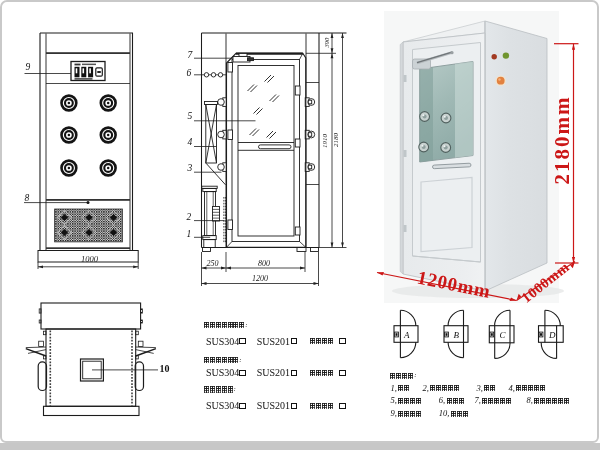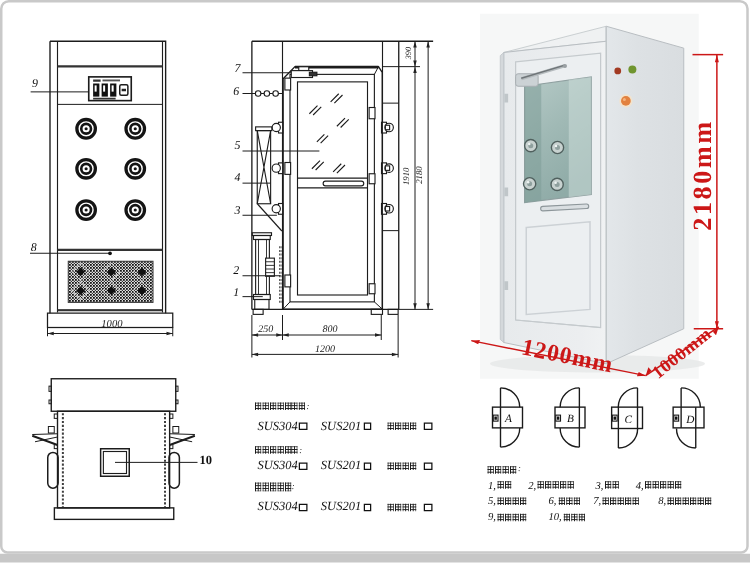--- a/index.html
+++ b/index.html
@@ -13,21 +13,21 @@
   .cn{display:inline-block;vertical-align:top;
     background-image:linear-gradient(to right,#161616 1px,transparent 1px),
                      linear-gradient(to bottom,#161616 1px,transparent 1px);
     background-size:2.2px 2.2px;}
   .t{position:absolute;white-space:nowrap;}
   .box{display:block;width:4.4px;height:4.4px;border:1.1px solid #111;background:#fff;}
   .row{position:absolute;display:flex;align-items:center;}
   .c{width:4.9px;height:6px;margin-right:1.1px;flex:none;}
   .ch{width:5px;height:6.4px;margin-right:0.9px;flex:none;}
   .d{font-family:"Liberation Serif",serif;font-style:italic;font-size:8.5px;line-height:7px;color:#111;margin-right:1.5px;flex:none;}
-  .sus{font-family:"Liberation Serif",serif;font-style:italic;font-size:10px;color:#111;flex:none;}
+  .sus{font-family:"Liberation Serif",serif;font-size:10px;color:#111;flex:none;}
 </style>
 </head>
 <body>
 <div id="page">
 
 <div class="sheet"></div>
 
 <div class="bband"></div>
 
 <svg id="art" width="600" height="450" viewBox="0 0 600 450">

